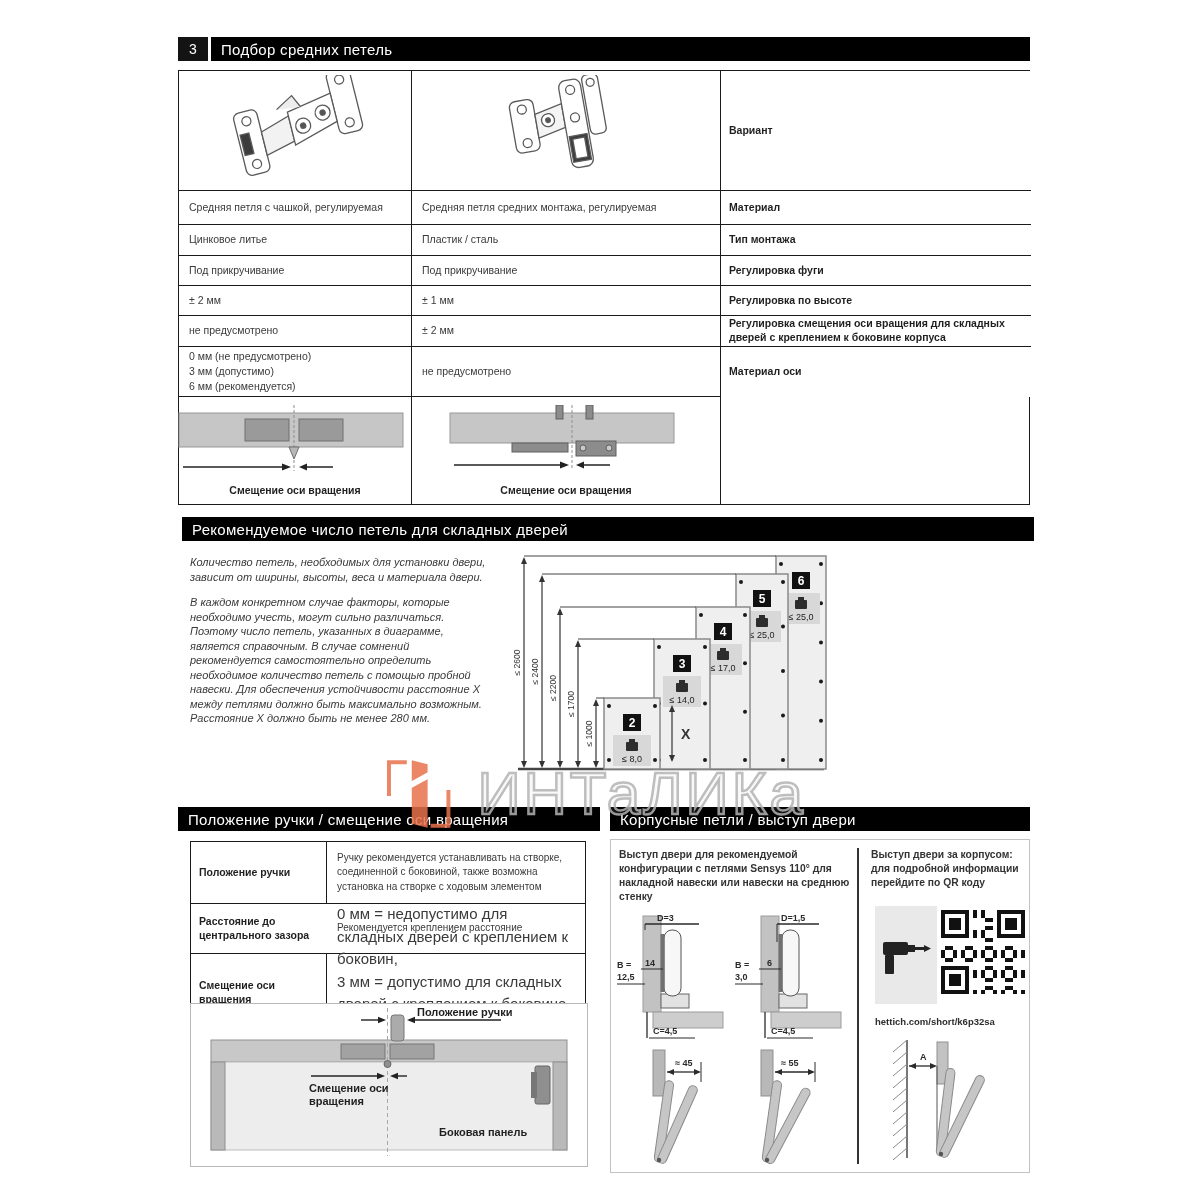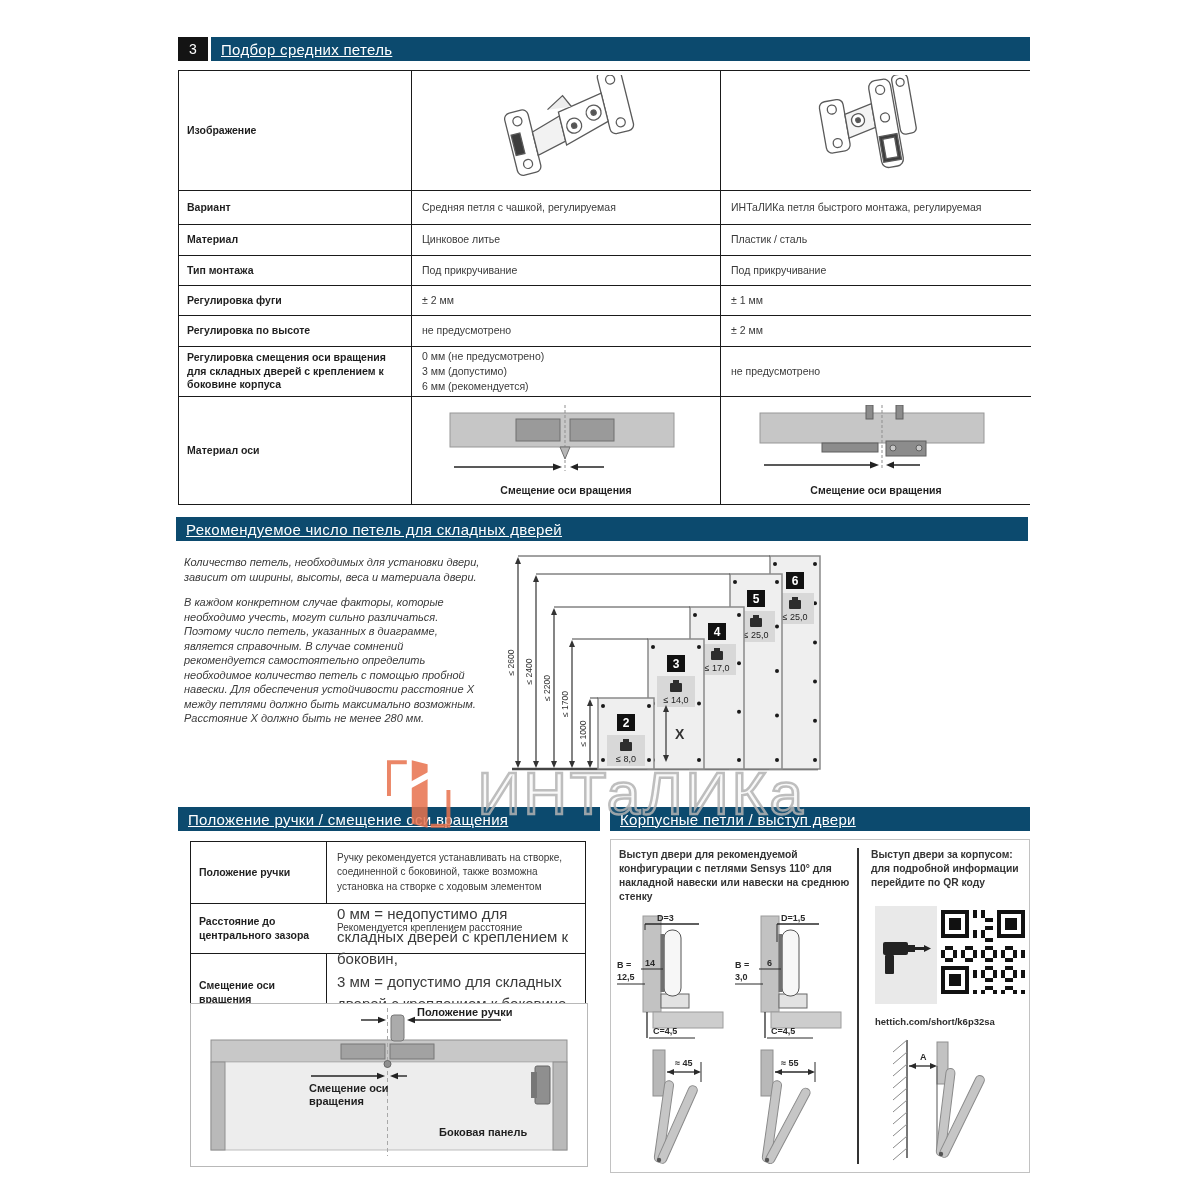--- a/index.html
+++ b/index.html
@@ -3,22 +3,22 @@
 <meta charset="utf-8">
 <style>
   html,body{margin:0;padding:0;}
   body{width:1200px;height:1200px;background:#fff;position:relative;overflow:hidden;
        font-family:"Liberation Sans",sans-serif;color:#333;}
   .abs{position:absolute;}
   
   .sec-head{display:flex;align-items:stretch;height:24px;}
   .num-box{width:30px;background:#141414;color:#fff;display:flex;align-items:center;
            justify-content:center;font-size:14px;margin-right:3px;}
-  .head-bar{flex:1;background:#0c4a6e;color:#fff;font-size:15px;display:flex;
-            align-items:center;padding-left:10px;letter-spacing:.3px;text-decoration:underline;}
+  .head-bar{flex:1;background:#000000;color:#fff;font-size:15px;display:flex;
+            align-items:center;padding-left:10px;letter-spacing:.3px;}
   
   .t1{display:grid;grid-template-columns:233px 309px 310px;
       grid-template-rows:120px 34px 31px 30px 30px 31px 50px 107px;
       border:1px solid #1a1a1a;margin-top:9px;}
   .c{border-right:1px solid #1a1a1a;border-bottom:1px solid #1a1a1a;
      display:flex;align-items:center;box-sizing:border-box;background:#fff;}
   .c:nth-child(3n){border-right:none;}
   .t1 .c:nth-last-child(-n+3){border-bottom:none;}
   .lbl{font-weight:bold;font-size:10.5px;color:#1f1f1f;padding:5px 8px;line-height:1.3;}
   .val{font-size:10.5px;color:#3a3a3a;padding:5px 10px;line-height:1.45;}
@@ -59,21 +59,20 @@
 <body>
 
 <div class="abs" style="left:178px;top:37px;width:852px;">
   <div class="sec-head">
     <div class="num-box">3</div>
     <div class="head-bar">Подбор средних петель</div>
   </div>
 
   <div class="t1">
 
-    <div class="c lbl">Изображение</div>
     <div class="c imgcell">
       <svg width="190" height="112" viewBox="0 0 190 112">
         <g stroke="#5a5a5a" fill="#fff" stroke-width="1.3" transform="translate(28,22) rotate(-14)">
           <rect x="0" y="18" width="24" height="64" rx="6"></rect>
           <circle cx="12" cy="28" r="4.5"></circle>
             <circle cx="12" cy="72" r="4.5"></circle>
           <rect x="2.5" y="40" width="9" height="21" fill="#3c3c3c"></rect>
           <rect x="100" y="0" width="24" height="64" rx="6"></rect>
           <circle cx="112" cy="10" r="4.5"></circle>
             <circle cx="112" cy="54" r="4.5"></circle>
@@ -102,21 +101,21 @@
           <rect x="54" y="58" width="18" height="26" fill="#3c3c3c"></rect>
           <rect x="57" y="61" width="12" height="20" fill="#fff"></rect>
           <rect x="76" y="0" width="16" height="60" rx="5"></rect>
           <circle cx="84" cy="8" r="4"></circle>
         </g>
       </svg>
     </div>
 
     <div class="c lbl">Вариант</div>
     <div class="c val">Средняя петля с чашкой, регулируемая</div>
-    <div class="c val">ИНТаЛИКа петля быстрого монтажа, регулируемая</div>
+    <div class="c val">Средняя петля средних монтажа, регулируемая</div>
 
     <div class="c lbl">Материал</div>
     <div class="c val">Цинковое литье</div>
     <div class="c val">Пластик / сталь</div>
 
     <div class="c lbl">Тип монтажа</div>
     <div class="c val">Под прикручивание</div>
     <div class="c val">Под прикручивание</div>
 
     <div class="c lbl">Регулировка фуги</div>
@@ -167,21 +166,21 @@
         <line x1="28" y1="60" x2="137" y2="60" stroke="#222" stroke-width="1.5"></line>
         <polygon points="143,60 134,56.5 134,63.5" fill="#222"></polygon>
         <line x1="184" y1="60" x2="156" y2="60" stroke="#222" stroke-width="1.5"></line>
         <polygon points="150,60 158,56.5 158,63.5" fill="#222"></polygon>
       </svg>
       <div class="ax-caption">Смещение оси вращения</div>
     </div>
   </div>
 </div>
 
-<div class="abs" style="left:176px;top:517px;width:852px;height:282px;">
+<div class="abs" style="left:182px;top:517px;width:852px;height:282px;">
   <div class="sec-head">
     <div class="head-bar">Рекомендуемое число петель для складных дверей</div>
   </div>
   <div class="sec2-text">
     <p>Количество петель, необходимых для установки двери, зависит от ширины, высоты, веса и материала двери.</p>
     <p>В каждом конкретном случае факторы, которые необходимо учесть, могут сильно различаться. Поэтому число петель, указанных в диаграмме, является справочным. В случае сомнений рекомендуется самостоятельно определить необходимое количество петель с помощью пробной навески. Для обеспечения устойчивости расстояние X между петлями должно быть максимально возможным. Расстояние X должно быть не менее 280 мм.</p>
   </div>
   <svg id="doors-chart" class="abs" style="left:322px;top:30px;" width="332" height="250" viewBox="0 0 332 250">
       <line x1="14" y1="222" x2="320" y2="222" stroke="#444" stroke-width="2.5"></line>
       <rect x="272" y="9" width="50" height="213" fill="#efefef" stroke="#8a8a8a" stroke-width="1.5"></rect>

